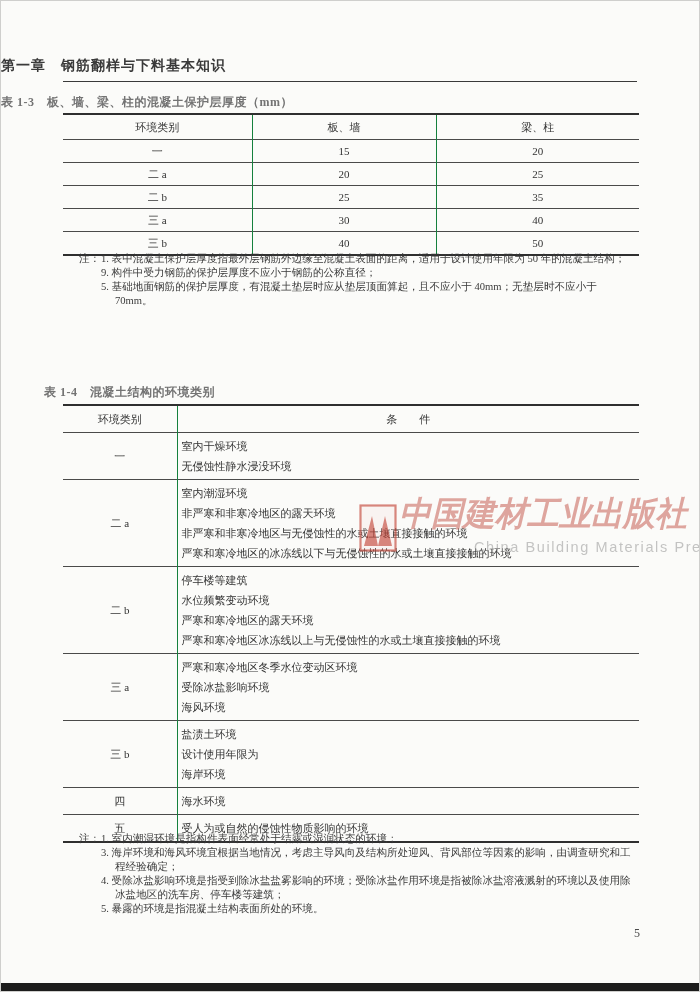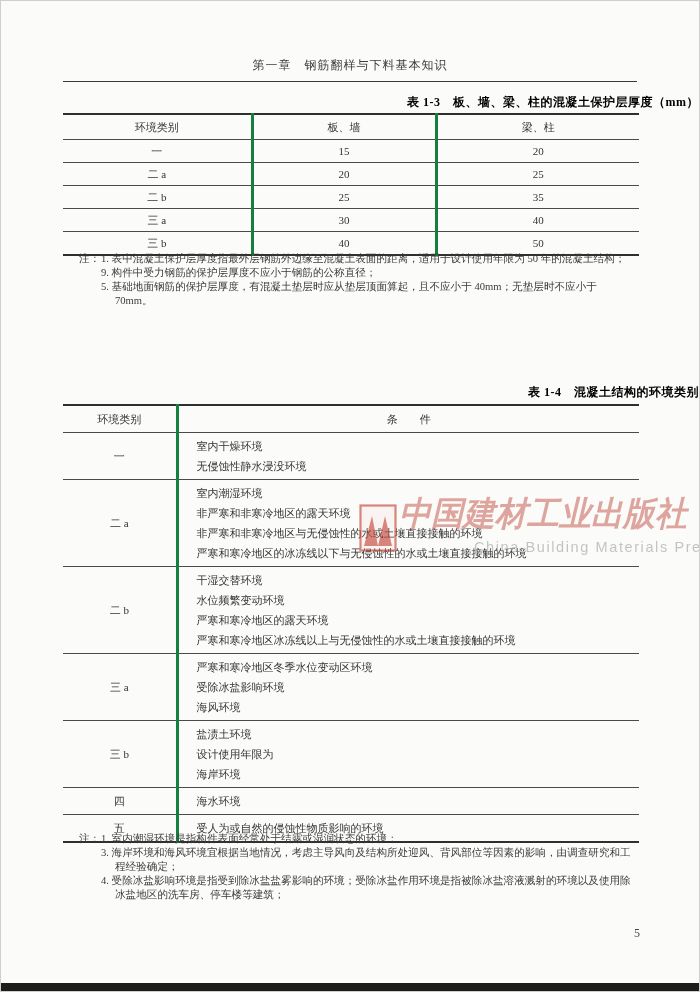--- a/index.html
+++ b/index.html
@@ -5,57 +5,57 @@
   html,body{margin:0;padding:0;}
   body{
     width:700px;height:992px;position:relative;
     background:#fbfbf9;
     font-family:"Liberation Serif","DejaVu Serif",serif;
     color:#2e2e2e;overflow:hidden;
     border:1px solid #cfcfcd;box-sizing:border-box;
   }
   .chapter-header{
     position:absolute;left:0;right:0;top:56px;
-    text-align:center;font-size:12px;font-weight:400;letter-spacing:1px;color:#3a3a3a;
+    text-align:left;font-size:14px;font-weight:700;letter-spacing:1px;color:#3a3a3a;
   }
   .header-rule{
     position:absolute;left:62px;right:62px;top:80px;
     border-top:1.6px solid #3a3a3a;
   }
   .tbl-title{
-    position:absolute;left:0;right:0;text-align:right;
-    font-size:12px;font-weight:700;color:#000000;letter-spacing:.5px;
+    position:absolute;left:0;right:0;text-align:left;
+    font-size:12px;font-weight:700;color:#737373;letter-spacing:.5px;
   }
   #t1-title{top:93px;}
   #t2-title{top:383px;padding-left:43px;}
 
   table{border-collapse:collapse;width:576px;table-layout:fixed;}
   .tbl{position:absolute;left:62px;font-family:Liberation Serif, serif;}
   #table1{top:112px;}
   #table2{top:403px;}
   .tbl table{border-top:2px solid #2f2f2f;border-bottom:2px solid #2f2f2f;}
   .tbl th,.tbl td{
     border-top:1px solid #4a4a4a;
     font-weight:400;font-size:11px;color:#333;
     padding:0;vertical-align:middle;
   }
   .tbl tr:first-child th{border-top:none;}
-  .vline{border-left:3px solid #15803d;}
+  .vline{border-left:1px solid #15803d;}
   
   #table1 th,#table1 td{height:22px;text-align:center;}
   #table1 tr:first-child th{height:24px;}
   #table1 col.c1{width:189px;}
   #table1 col.c2{width:184px;}
   #table1 col.c3{width:203px;}
   
   #table2 col.c1{width:114px;}
   #table2 col.c2{width:462px;}
   #table2 th{height:26px;text-align:center;}
   #table2 td.cat{text-align:center;}
-  #table2 td.cond{padding:3px 6px 3px 18px;}
+  #table2 td.cond{padding:3px 6px 3px 4px;}
   #table2 .cond-line{line-height:20px;font-size:11px;color:#333;}
 
   .notes{
     position:absolute;left:78px;width:552px;
     font-size:10.6px;line-height:13.9px;color:#3a3a3a;
     padding-left:22px;box-sizing:border-box;
   }
   #notes1{top:251px;}
   #notes2{top:831px;}
   .notes-label{position:absolute;left:0;top:0;}
@@ -167,21 +167,21 @@
       <td class="vline cond">
         <div class="cond-line">室内潮湿环境</div>
         <div class="cond-line">非严寒和非寒冷地区的露天环境</div>
         <div class="cond-line">非严寒和非寒冷地区与无侵蚀性的水或土壤直接接触的环境</div>
         <div class="cond-line">严寒和寒冷地区的冰冻线以下与无侵蚀性的水或土壤直接接触的环境</div>
       </td>
     </tr>
     <tr>
       <td class="cat">二 b</td>
       <td class="vline cond">
-        <div class="cond-line">干湿交替环境</div>
+        <div class="cond-line">停车楼等建筑</div>
         <div class="cond-line">水位频繁变动环境</div>
         <div class="cond-line">严寒和寒冷地区的露天环境</div>
         <div class="cond-line">严寒和寒冷地区冰冻线以上与无侵蚀性的水或土壤直接接触的环境</div>
       </td>
     </tr>
     <tr>
       <td class="cat">三 a</td>
       <td class="vline cond">
         <div class="cond-line">严寒和寒冷地区冬季水位变动区环境</div>
         <div class="cond-line">受除冰盐影响环境</div>
@@ -210,20 +210,21 @@
     </tr>
   </tbody>
     </table>
 </div>
 
 <div class="notes" id="notes2">
   <span class="notes-label">注：</span>
   <div class="note-item">1. 室内潮湿环境是指构件表面经常处于结露或湿润状态的环境；</div>
   <div class="note-item">3. 海岸环境和海风环境宜根据当地情况，考虑主导风向及结构所处迎风、背风部位等因素的影响，由调查研究和工程经验确定；</div>
   <div class="note-item">4. 受除冰盐影响环境是指受到除冰盐盐雾影响的环境；受除冰盐作用环境是指被除冰盐溶液溅射的环境以及使用除冰盐地区的洗车房、停车楼等建筑；</div>
+  <div class="note-item">5. 暴露的环境是指混凝土结构表面所处的环境。</div>
 </div>
 
 <div class="watermark">
   <svg class="wm-logo" width="38" height="48" viewBox="0 0 38 48">
     <rect x="1.5" y="1.5" width="35" height="45" fill="rgba(230,160,150,0.12)" stroke="#c4473a" stroke-width="2.2"></rect>
     <path d="M5 42 L13 12 L19 42 Z" fill="#c4473a"></path>
     <path d="M19 42 L26 12 L33 42 Z" fill="#c4473a"></path>
   </svg>
   <div class="wm-cn">中国建材工业出版社</div>
   <div class="wm-en">China Building Materials Press</div>

